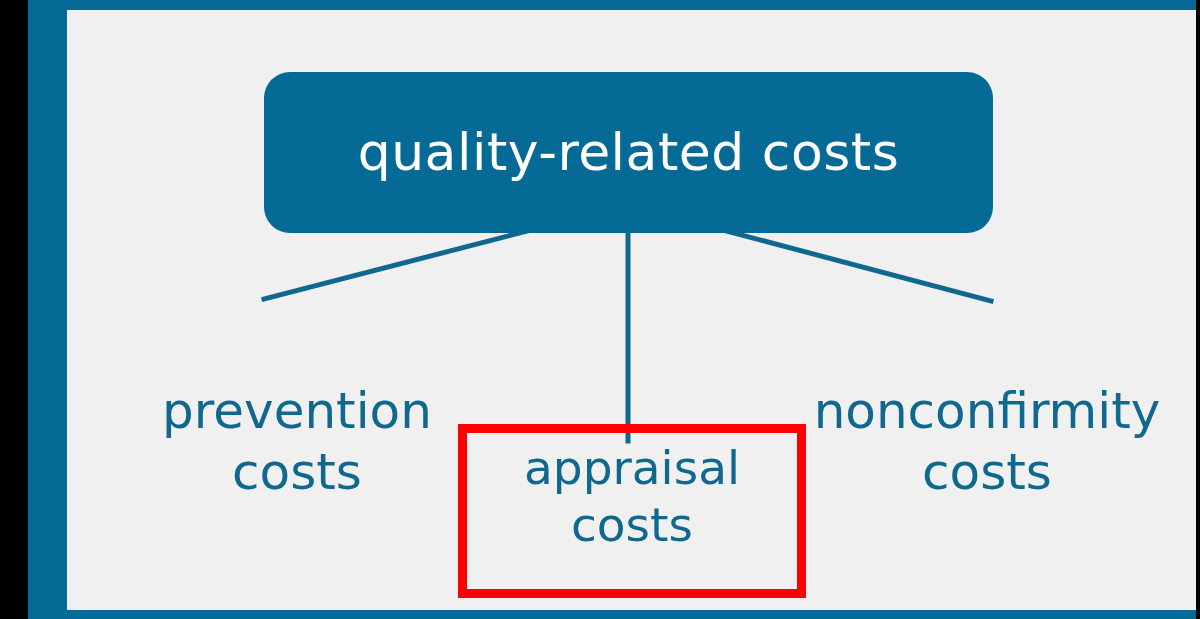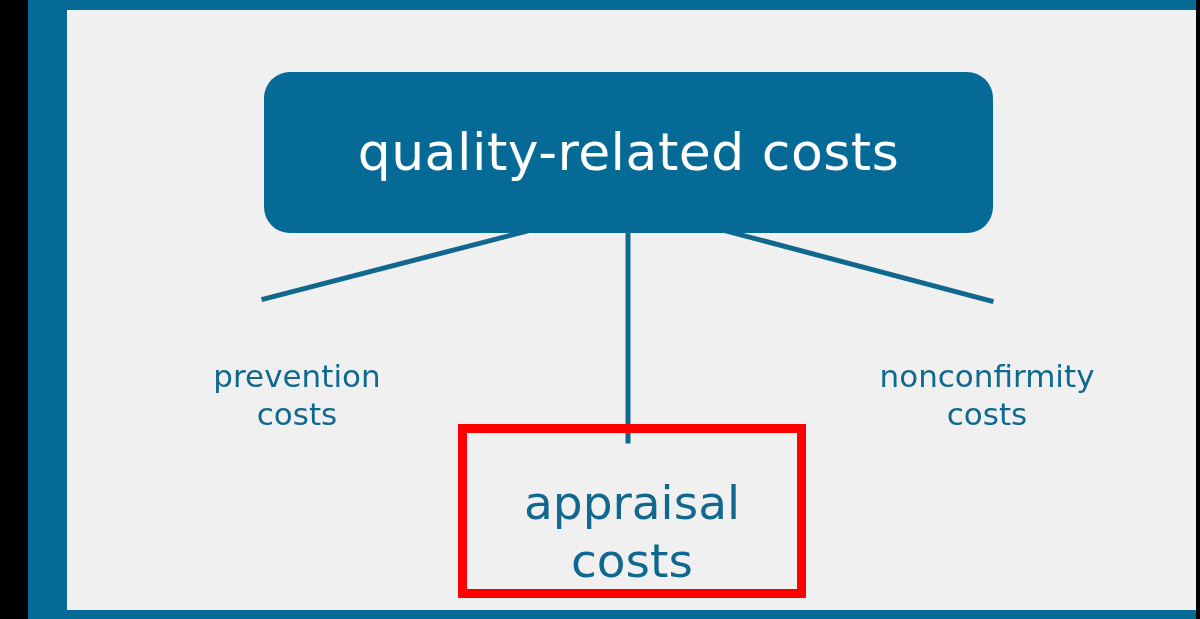--- a/index.html
+++ b/index.html
@@ -72,21 +72,21 @@
     left: 0;
     top: 0;
     width: 1157px;
     height: 600px;
     pointer-events: none;
   }
   
   .leaf-label {
     position: absolute;
     color: #11688f;
-    font-size: 31px;
+    font-size: 50px;
     line-height: 1.22;
     text-align: center;
     white-space: pre-line;
   }
   #leaf-prevention {
     left: 20px;
     top: 310px;
     width: 420px;
   }
   #leaf-nonconfirmity {
@@ -97,21 +97,21 @@
   
   #appraisal-box {
     position: absolute;
     left: 391px;
     top: 414px;
     width: 348px;
     height: 174px;
     border: 9px solid #ff0000;
     box-sizing: border-box;
     display: flex;
-    align-items: flex-end;
+    align-items: flex-start;
     justify-content: center;
     background: transparent;
   }
   #appraisal-box .leaf-inner {
     color: #11688f;
     font-size: 47px;
     line-height: 1.22;
     text-align: center;
     white-space: pre-line;
     margin-top: 6px;

